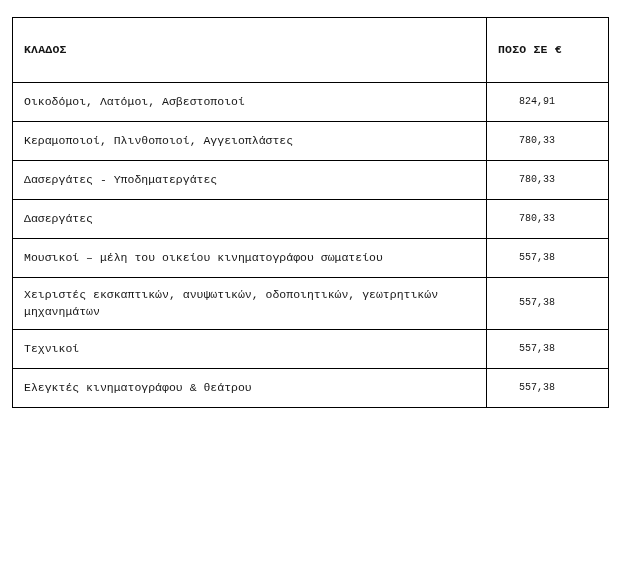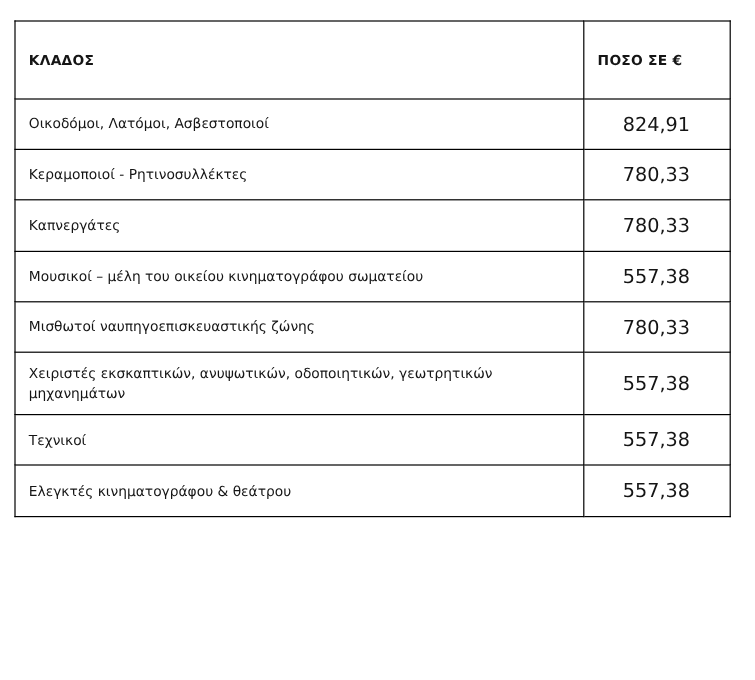--- a/index.html
+++ b/index.html
@@ -14,20 +14,21 @@
     color: #1a1a1a;
     overflow: hidden;
   }
   .sheet {
     position: relative;
     width: 629px;
     height: 519px;
     background: #ffffff;
     box-sizing: border-box;
     padding: 17px 12px 0 12px;
+    font-family: Liberation Mono, monospace;
   }
   table.rates {
     border-collapse: collapse;
     width: 596px;
     table-layout: fixed;
     border: 1px solid #000000;
   }
   table.rates col.c-name { width: 474px; }
   table.rates col.c-amount { width: 122px; }
 
@@ -50,21 +51,21 @@
     padding-top: 10px;
     padding-bottom: 10px;
   }
   table.rates tbody td {
     height: 20px;
   }
   table.rates tbody tr td.name-cell {
     padding-right: 14px;
   }
   table.rates tbody tr td.amount-cell {
-    font-size: 16px;
+    font-size: 10px;
     white-space: nowrap;
     padding-left: 32px;
   }
   .two-line td { padding-top: 11px; padding-bottom: 11px; }
 </style>
 </head>
 <body>
 
 <div class="sheet">
   <table class="rates">
@@ -77,34 +78,34 @@
         <th>ΚΛΑΔΟΣ</th>
         <th>ΠΟΣΟ ΣΕ €</th>
       </tr>
     </thead>
     <tbody>
       <tr>
         <td class="name-cell">Οικοδόμοι, Λατόμοι, Ασβεστοποιοί</td>
         <td class="amount-cell">824,91</td>
       </tr>
       <tr>
-        <td class="name-cell">Κεραμοποιοί - Ρητινοσυλλέκτες</td>
+        <td class="name-cell">Κεραμοποιοί, Πλινθοποιοί, Αγγειοπλάστες</td>
         <td class="amount-cell">780,33</td>
       </tr>
       <tr>
-        <td class="name-cell">Καπνεργάτες</td>
+        <td class="name-cell">Δασεργάτες - Υποδηματεργάτες</td>
+        <td class="amount-cell">780,33</td>
+      </tr>
+      <tr>
+        <td class="name-cell">Δασεργάτες</td>
         <td class="amount-cell">780,33</td>
       </tr>
       <tr class="two-line">
         <td class="name-cell">Μουσικοί – μέλη του οικείου κινηματογράφου σωματείου</td>
         <td class="amount-cell">557,38</td>
-      </tr>
-      <tr>
-        <td class="name-cell">Μισθωτοί ναυπηγοεπισκευαστικής ζώνης</td>
-        <td class="amount-cell">780,33</td>
       </tr>
       <tr class="two-line">
         <td class="name-cell">Χειριστές εκσκαπτικών, ανυψωτικών, οδοποιητικών, γεωτρητικών μηχανημάτων</td>
         <td class="amount-cell">557,38</td>
       </tr>
       <tr>
         <td class="name-cell">Τεχνικοί</td>
         <td class="amount-cell">557,38</td>
       </tr>
       <tr>

